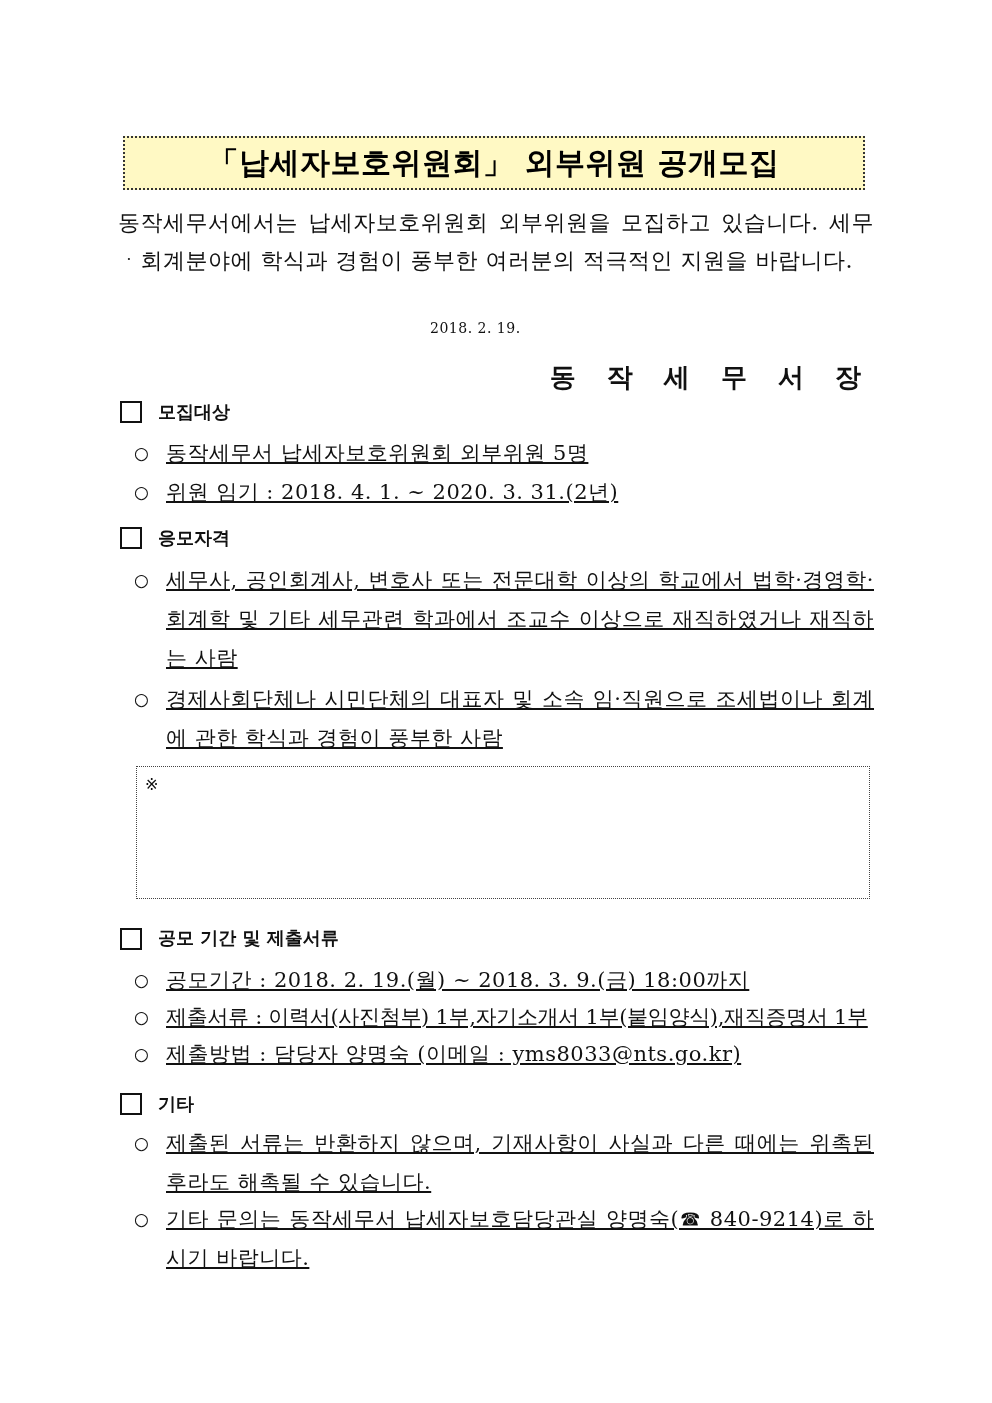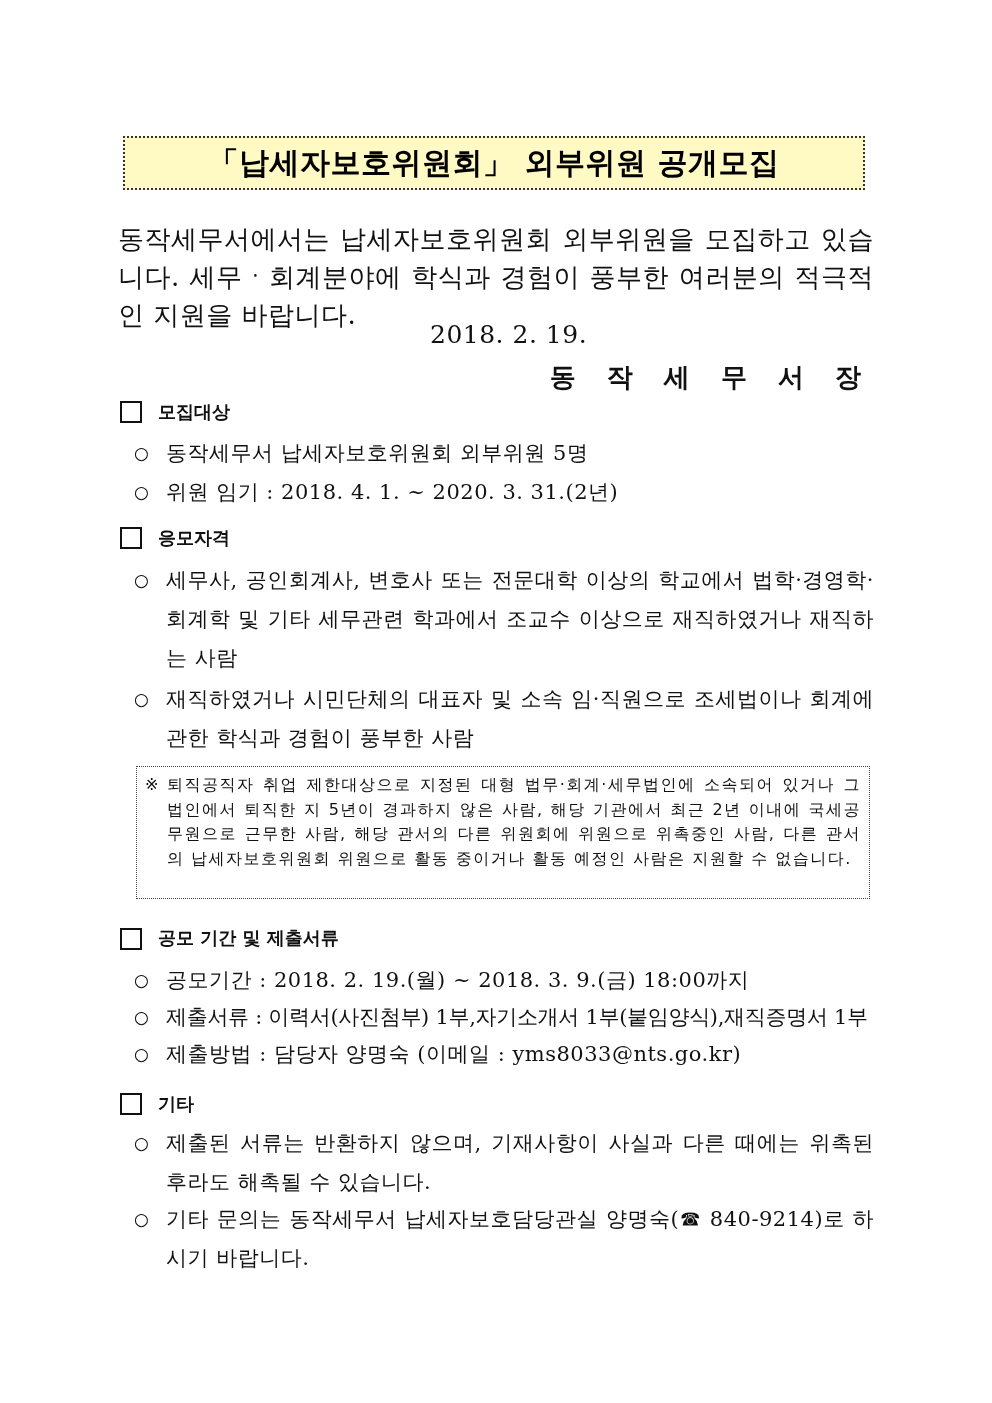--- a/index.html
+++ b/index.html
@@ -21,28 +21,28 @@
     }
     .title-text {
       font-family: "DejaVu Sans", "Liberation Sans", sans-serif;
       font-weight: bold;
       font-size: 30px;
       letter-spacing: 0.5px;
       color: #000;
     }
 
     .intro {
-      position: absolute; left: 118px; top: 220px; width: 756px;
-      font-size: 26px; line-height: 38px;
+      position: absolute; left: 118px; top: 204px; width: 756px;
+      font-size: 22px; line-height: 38px;
       text-align: justify; text-align-last: left;
       letter-spacing: 0.5px;
     }
     .date {
       position: absolute; left: 430px; top: 320px;
-      font-size: 25px; letter-spacing: 0.5px;
+      font-size: 14px; letter-spacing: 0.5px;
     }
     .signer {
       position: absolute; right: 120px; top: 360px;
       font-size: 26px; font-weight: bold; letter-spacing: 11px;
     }
 
     .section-head {
       position: absolute; left: 120px;
       display: flex; align-items: center;
       font-size: 18px; font-weight: bold;
@@ -57,20 +57,21 @@
       font-size: 21px; line-height: 39px;
       display: flex;
     }
     .bullet {
       flex: 0 0 32px; font-size: 17px; line-height: 39px;
       text-align: left;
     }
     .item-text {
       flex: 1; text-align: justify; text-align-last: left;
       letter-spacing: 0.5px;
+      text-decoration: underline;
     }
 
     .note-box {
       position: absolute; left: 136px; top: 766px; width: 734px; height: 133px;
       border: 1px dotted #444;
       padding: 6px 8px 0 8px;
       font-family: "DejaVu Sans", "Liberation Sans", sans-serif;
       font-size: 16px; line-height: 24.5px;
       display: flex;
     }
@@ -108,26 +109,25 @@
   <div class="section-head" style="top:526px;">
     <span class="sq"></span>
     <span>응모자격</span>
   </div>
   <div class="item" style="top:561px;">
     <span class="bullet">○</span>
     <span class="item-text">세무사, 공인회계사, 변호사 또는 전문대학 이상의 학교에서 법학·경영학·회계학 및 기타 세무관련 학과에서 조교수 이상으로 재직하였거나 재직하는 사람</span>
   </div>
   <div class="item" style="top:680px;">
     <span class="bullet">○</span>
-    <span class="item-text">재직하였거나 시민단체의 대표자 및 소속 임·직원으로 조세법이나 회계에 관한 학식과 경험이 풍부한 사람</span>
+    <span class="item-text">경제사회단체나 시민단체의 대표자 및 소속 임·직원으로 조세법이나 회계에 관한 학식과 경험이 풍부한 사람</span>
   </div>
 
   <div class="note-box">
     <span class="note-mark">※</span>
-    <span class="note-text">퇴직공직자 취업 제한대상으로 지정된 대형 법무·회계·세무법인에 소속되어 있거나 그 법인에서 퇴직한 지 5년이 경과하지 않은 사람, 해당 기관에서 최근 2년 이내에 국세공무원으로 근무한 사람, 해당 관서의 다른 위원회에 위원으로 위촉중인 사람, 다른 관서의 납세자보호위원회 위원으로 활동 중이거나 활동 예정인 사람은 지원할 수 없습니다.</span>
   </div>
 
   <div class="section-head" style="top:926px;align-items:flex-end;">
     <span class="sq"></span>
     <span>공모 기간 및 제출서류</span>
   </div>
   <div class="item" style="top:961px;">
     <span class="bullet">○</span>
     <span class="item-text">공모기간 : 2018. 2. 19.(월) ~ 2018. 3. 9.(금) 18:00까지</span>
   </div>

